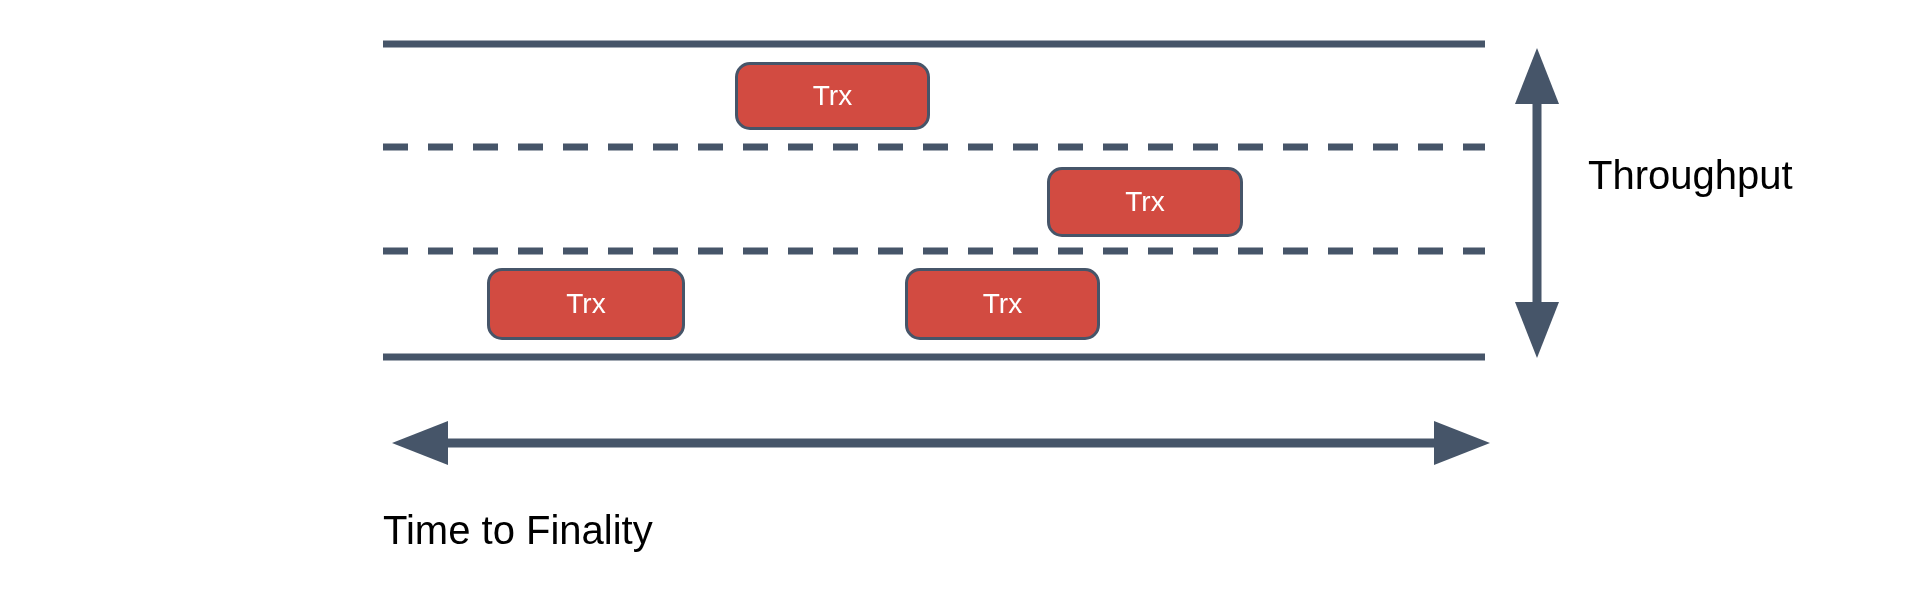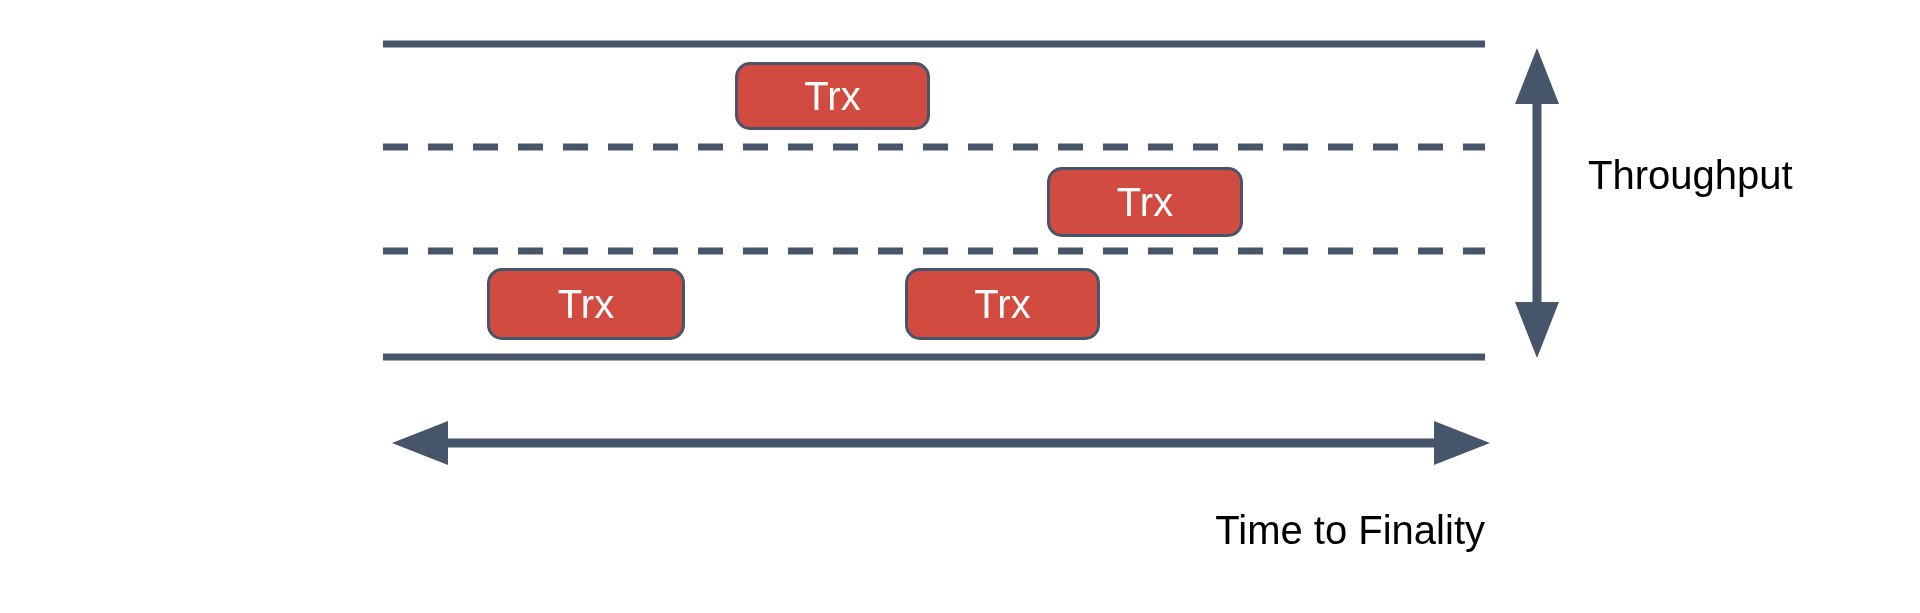--- a/index.html
+++ b/index.html
@@ -39,21 +39,21 @@
     fill: var(--line-slate, #465569);
     stroke: none;
   }
   .trx {
     position: absolute;
     box-sizing: border-box;
     background: var(--transaction-fill, #d24b41);
     border: 3px solid var(--transaction-border, #465569);
     border-radius: 15px;
     color: var(--transaction-text, #ffffff);
-    font-size: 40px;
+    font-size: 28px;
     line-height: 1;
     display: flex;
     align-items: center;
     justify-content: center;
   }
   .trx-1 { left: 735px;  top: 62px;  width: 195px; height: 68px; }
   .trx-2 { left: 1047px; top: 167px; width: 196px; height: 70px; }
   .trx-3 { left: 487px;  top: 268px; width: 198px; height: 72px; }
   .trx-4 { left: 905px;  top: 268px; width: 195px; height: 72px; }
   .axis-label {
@@ -64,21 +64,21 @@
     white-space: nowrap;
   }
   .throughput-label {
     left: 1588px;
     top: 155px;
   }
   .time-label {
     left: 383px;
     top: 510px;
     width: 1102px;
-    text-align: right;
+    text-align: left;
   }
 </style>
 </head>
 <body>
 
 <div class="canvas">
 
   <svg class="diagram-layer" viewBox="0 0 1920 613">
 
     <g>

